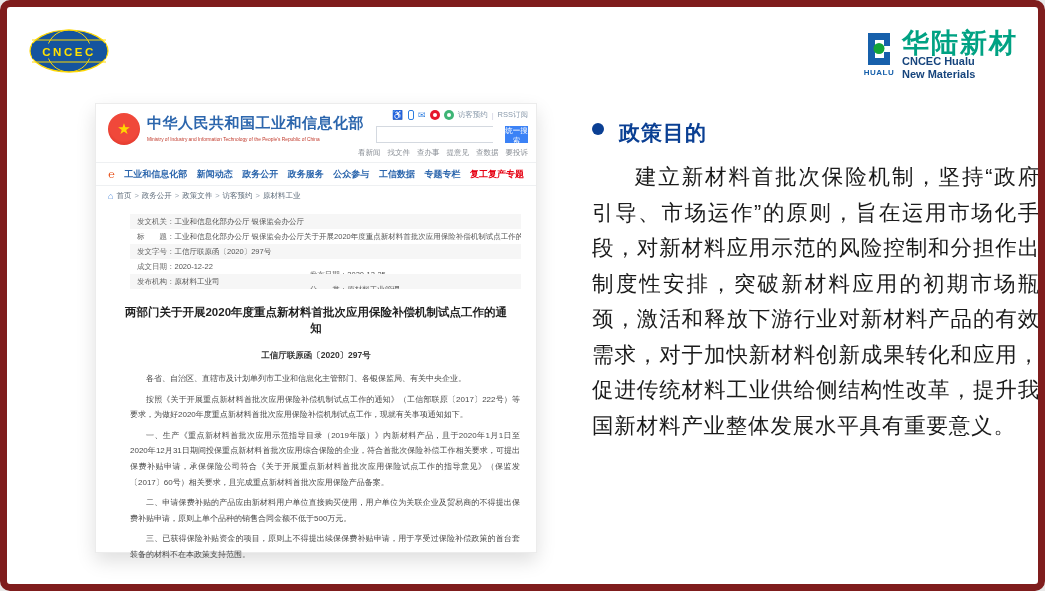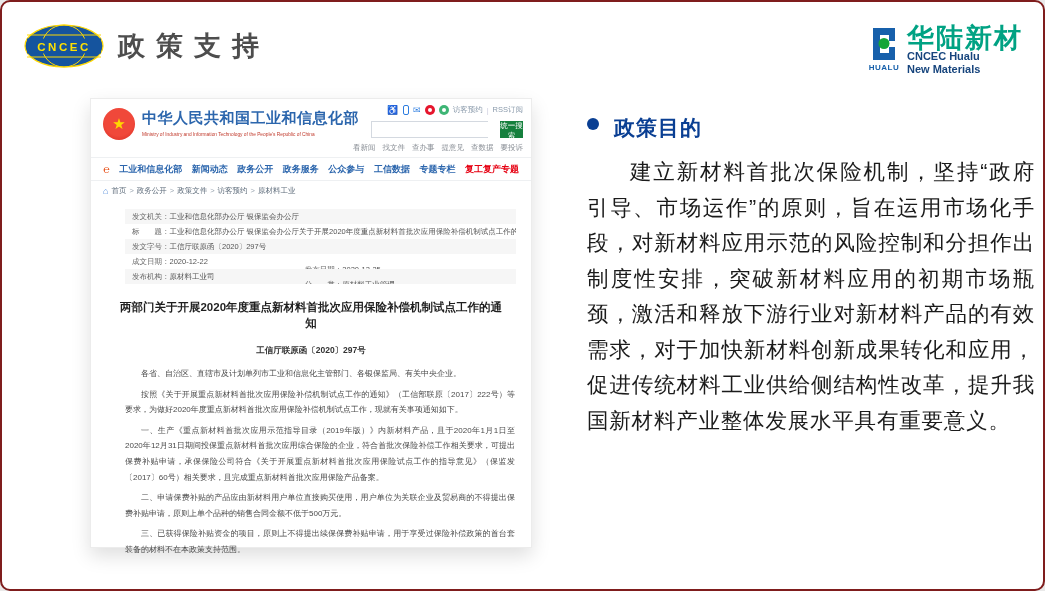--- a/index.html
+++ b/index.html
@@ -1,17 +1,17 @@
 <!DOCTYPE html>
 <html><head>
 <meta charset="utf-8">
 <style>
   * { margin:0; padding:0; box-sizing:border-box; }
   html,body { width:1045px; height:591px; background:#e9e9e9; font-family:"Liberation Sans", sans-serif; }
-  .slide { position:relative; width:1045px; height:591px; background:#ffffff; border:2px solid #7f1d1d; border-radius:10px; overflow:hidden; }
+  .slide { position:relative; width:1045px; height:591px; background:#ffffff; border:7px solid #7f1d1d; border-radius:10px; overflow:hidden; }
 
   
   .slide-header { position:absolute; top:22px; left:22px; display:flex; align-items:center; gap:14px; }
   .slide-title { font-family:"DejaVu Serif", serif; font-size:27px; font-weight:bold; color:#4d4d4d; letter-spacing:11px; }
   .hualu { position:absolute; top:24px; right:20px; display:flex; align-items:flex-start; gap:6px; }
   .hualu-mark { display:flex; flex-direction:column; align-items:flex-end; }
   .hualu-text .cn { font-size:27px; font-weight:bold; color:#00a283; letter-spacing:2px; line-height:24px; }
   .hualu-text .en { font-size:11px; font-weight:bold; color:#17457d; line-height:13px; }
 
   
@@ -31,21 +31,21 @@
   .ic-access { color:#2d7de0; font-size:9px; }
   .ic-mobile { width:6px; height:10px; border:1px solid #2d7de0; border-radius:2px; }
   .ic-mail { color:#2d7de0; font-size:9px; }
   .dotty { width:10px; height:10px; border-radius:50%; position:relative; }
   .dotty::after { content:""; position:absolute; left:3px; top:3px; width:4px; height:4px; border-radius:50%; background:#fff; }
   .ic-weibo { background:#e6162d; }
   .ic-wechat { background:#3eb575; }
   .tiny-sep { color:#ccd; }
   .search-row { display:flex; margin-top:6px; height:17px; }
   .search-input { flex:1; border:1px solid #d4d9e0; border-right:none; background:#fff; font-size:8px; padding:0 3px; outline:none; }
-  .search-btn { width:44px; background:#15803d; color:#fff; border:none; font-size:7.5px; cursor:pointer;margin-left:12px; }
+  .search-btn { width:44px; background:#3b82f6; color:#fff; border:none; font-size:7.5px; cursor:pointer;margin-left:12px; }
   .quick-links { display:flex; justify-content:flex-end; gap:7px; font-size:7.5px; color:#8a8f96; margin-top:5px; white-space:nowrap;text-align:center; }
 
   .mp-nav { height:24px; border-top:1px solid #eef0f2; border-bottom:1px solid #eef0f2; display:flex; align-items:center;
             padding:0 12px; justify-content:space-between; font-size:9px; font-weight:bold; color:#2c66ad; white-space:nowrap; }
   .nav-logo { color:#e8541e; font-size:11px; font-weight:bold; }
   .nav-red { color:#e60012; }
 
   .mp-breadcrumb { height:19px; display:flex; align-items:center; gap:3px; padding:0 12px; font-size:7.5px; color:#5d6b7a; }
   .bc-home { color:#3a7bd5; font-size:9px; }
   .bc-sep { color:#9aa5b0; }
@@ -78,21 +78,20 @@
   <div class="slide-header">
     <svg width="80" height="44" viewBox="0 0 80 44">
       <ellipse cx="40" cy="22" rx="39" ry="21" fill="#15549e"></ellipse>
       <ellipse cx="40" cy="22" rx="39" ry="21" fill="none" stroke="#ffd800" stroke-width="1.2"></ellipse>
       <ellipse cx="40" cy="22" rx="22" ry="21" fill="none" stroke="#ffd800" stroke-width="1"></ellipse>
       <line x1="3" y1="11" x2="77" y2="11" stroke="#ffd800" stroke-width="1"></line>
       <line x1="3" y1="33" x2="77" y2="33" stroke="#ffd800" stroke-width="1"></line>
       <rect x="3" y="14.5" width="74" height="15" fill="#15549e"></rect>
       <text x="40" y="26.5" text-anchor="middle" font-size="11.5" font-weight="bold" fill="#ffe100" letter-spacing="2.5">CNCEC</text>
     </svg>
-    <div class="slide-title">政策支持</div>
   </div>
 
   <div class="hualu">
     <div class="hualu-mark">
       <svg width="34" height="36" viewBox="0 0 34 36">
         <path d="M6 2 h16 v7 h-9 v18 h9 v7 H6 z" fill="#1760ab"></path>
         <path d="M22 2 h6 v13 h-6 z" fill="#1760ab"></path>
         <path d="M22 21 h6 v13 h-6 z" fill="#1760ab"></path>
         <circle cx="17" cy="17.5" r="5.5" fill="#13a538"></circle>
       </svg>

